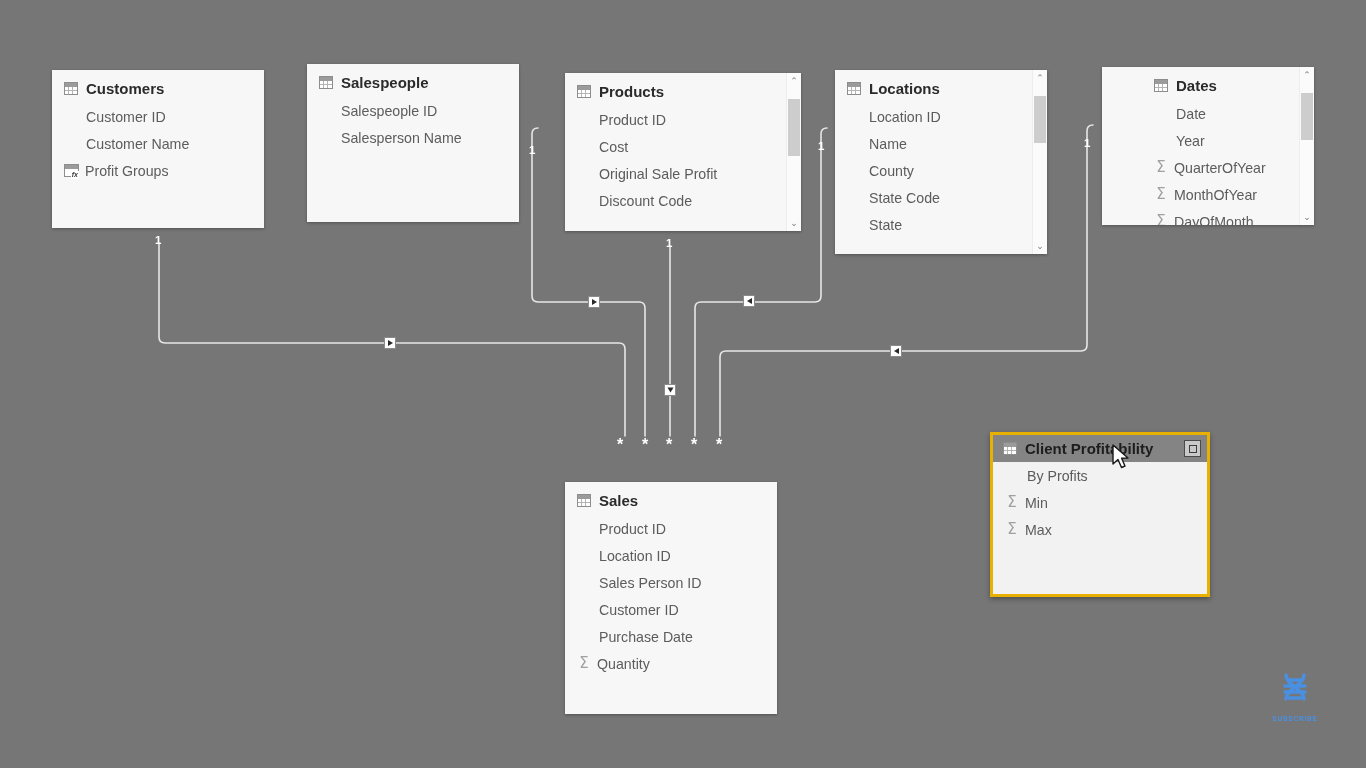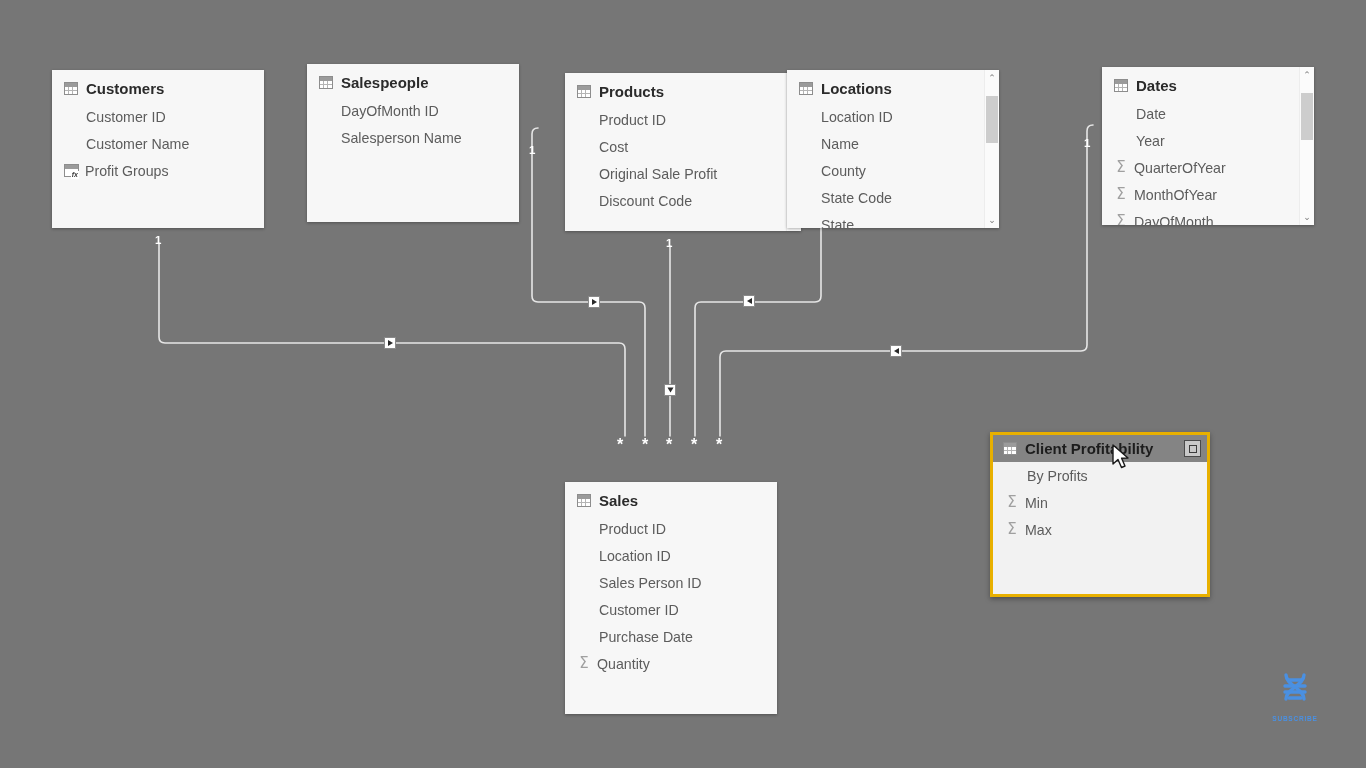--- a/index.html
+++ b/index.html
@@ -205,21 +205,21 @@
           </div>
         </div>
       </div>
       <div class="tbl" style="left: 307px; top: 64px; width: 212px; height: 158px;">
         <div class="tbl-head">
           <span class="ico-table"></span>
           <span class="tbl-title">Salespeople</span>
         </div>
         <div class="tbl-body">
           <div class="fld indent">
-            <span class="fld-name">DayOfMonth ID</span>
+            <span class="fld-name">Salespeople ID</span>
           </div>
           <div class="fld indent">
             <span class="fld-name">Salesperson Name</span>
           </div>
         </div>
       </div>
       <div class="tbl" style="left: 565px; top: 73px; width: 236px; height: 158px;">
         <div class="tbl-head">
           <span class="ico-table"></span>
           <span class="tbl-title">Products</span>
@@ -239,21 +239,21 @@
           </div>
         </div>
         <div class="sb">
           <div class="sb-arrow">⌃</div>
           <div class="sb-track">
             <div class="sb-thumb" style="top: 10px; height: 57px;"></div>
           </div>
           <div class="sb-arrow">⌄</div>
         </div>
       </div>
-      <div class="tbl" style="left: 787px; top: 70px; width: 212px; height: 158px;">
+      <div class="tbl" style="left: 835px; top: 70px; width: 212px; height: 184px;">
         <div class="tbl-head">
           <span class="ico-table"></span>
           <span class="tbl-title">Locations</span>
         </div>
         <div class="tbl-body">
           <div class="fld indent">
             <span class="fld-name">Location ID</span>
           </div>
           <div class="fld indent">
             <span class="fld-name">Name</span>
@@ -269,21 +269,21 @@
           </div>
         </div>
         <div class="sb">
           <div class="sb-arrow">⌃</div>
           <div class="sb-track">
             <div class="sb-thumb" style="top: 10px; height: 47px;"></div>
           </div>
           <div class="sb-arrow">⌄</div>
         </div>
       </div>
-      <div class="tbl" style="left: 1102px; top: 67px; width: 212px; height: 158px;">
+      <div class="tbl" style="left: 1102px; top: 67px; width: 212px; height: 158px; padding-left: 40px;">
         <div class="tbl-head">
           <span class="ico-table"></span>
           <span class="tbl-title">Dates</span>
         </div>
         <div class="tbl-body">
           <div class="fld indent">
             <span class="fld-name">Date</span>
           </div>
           <div class="fld indent">
             <span class="fld-name">Year</span>

